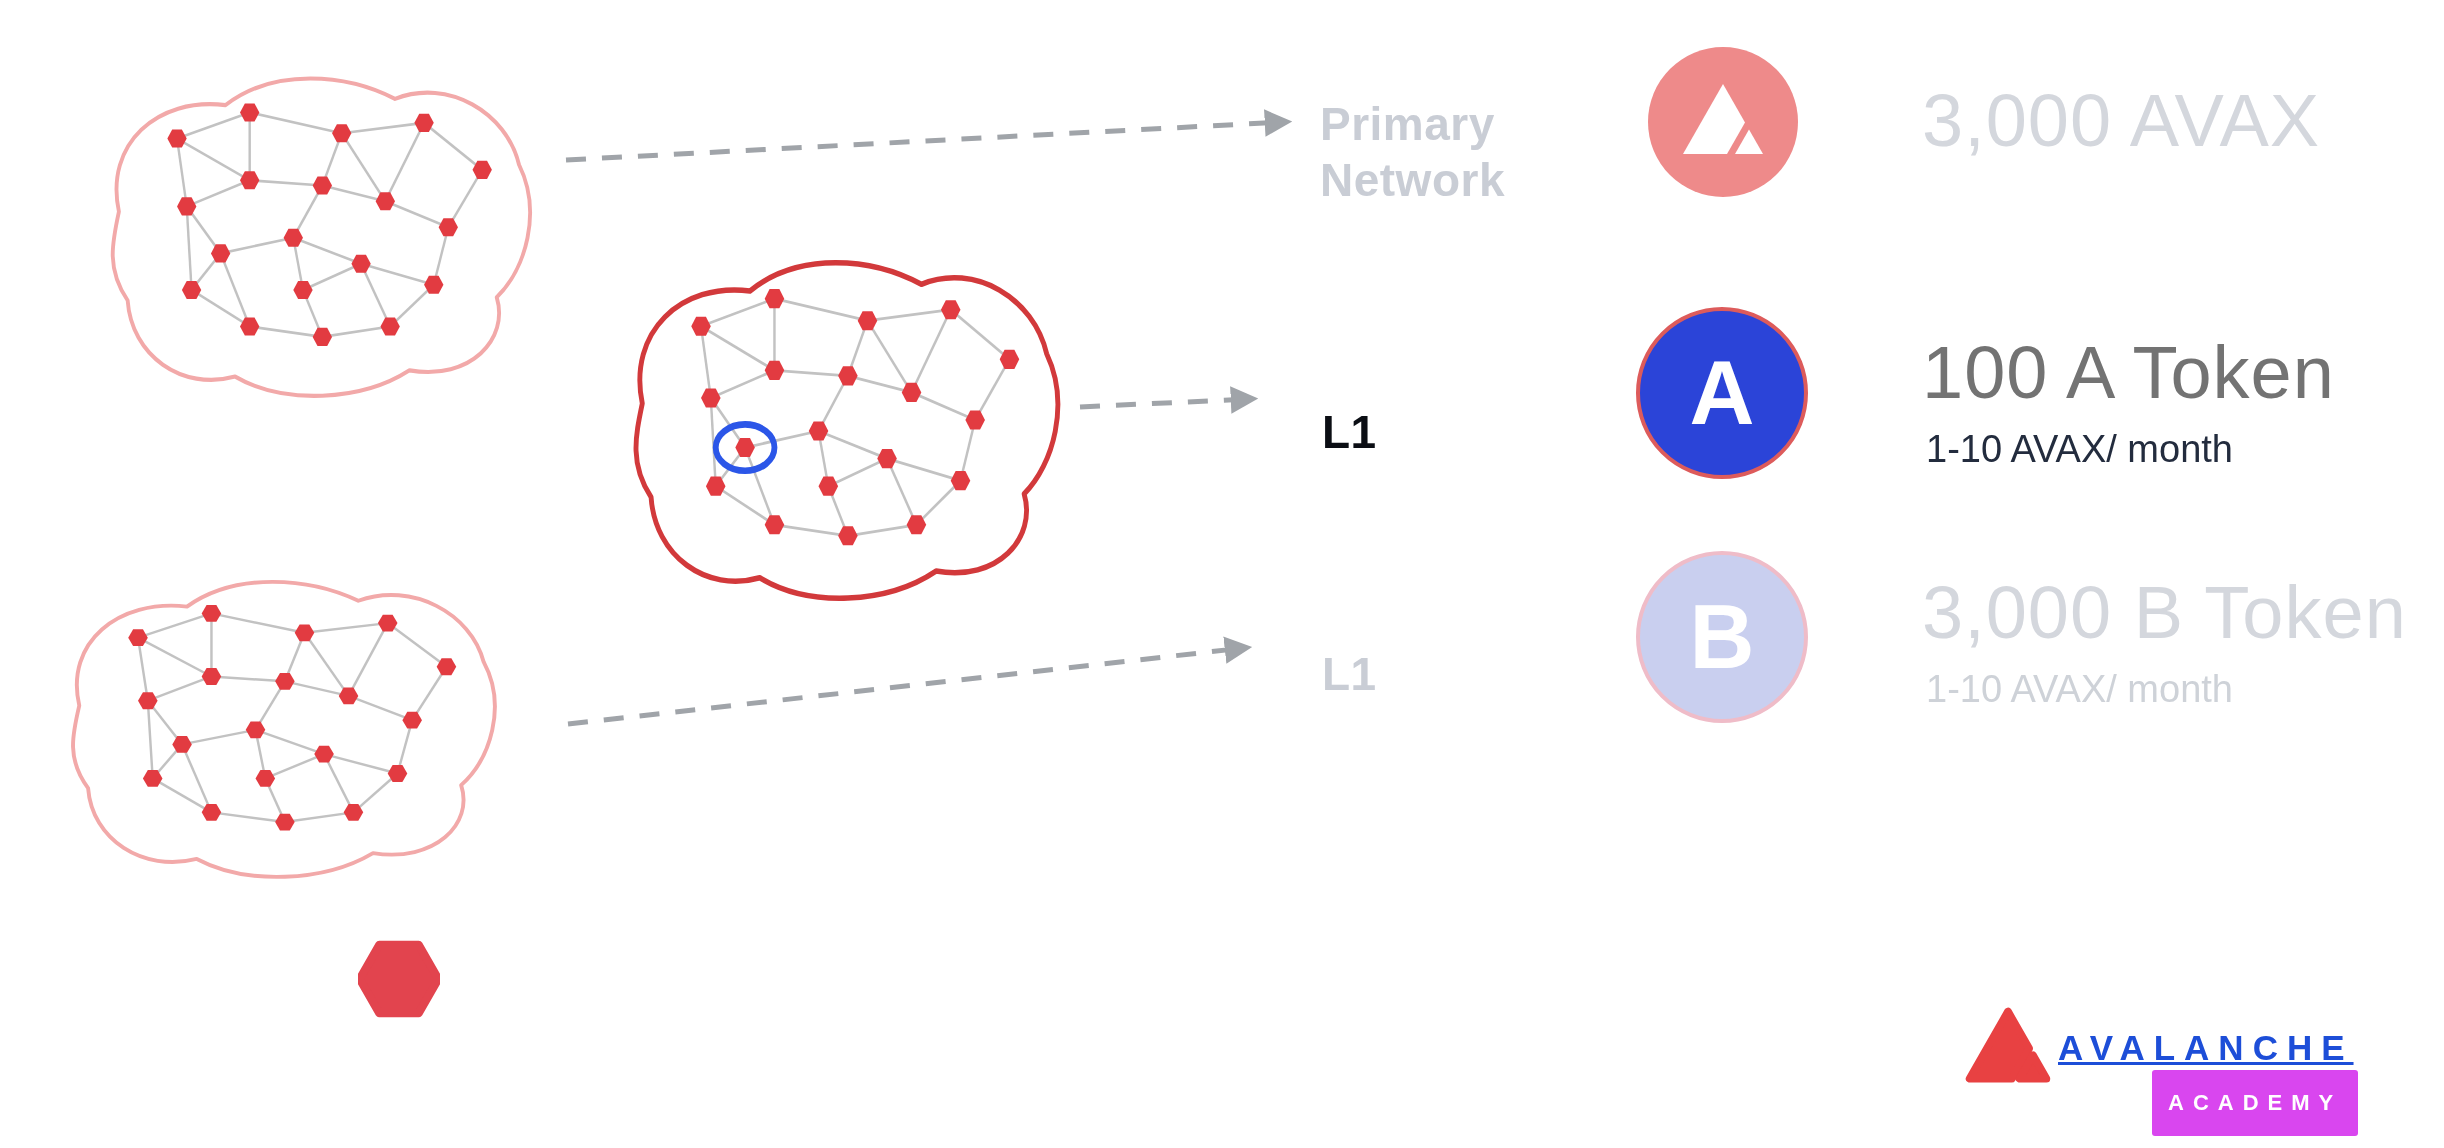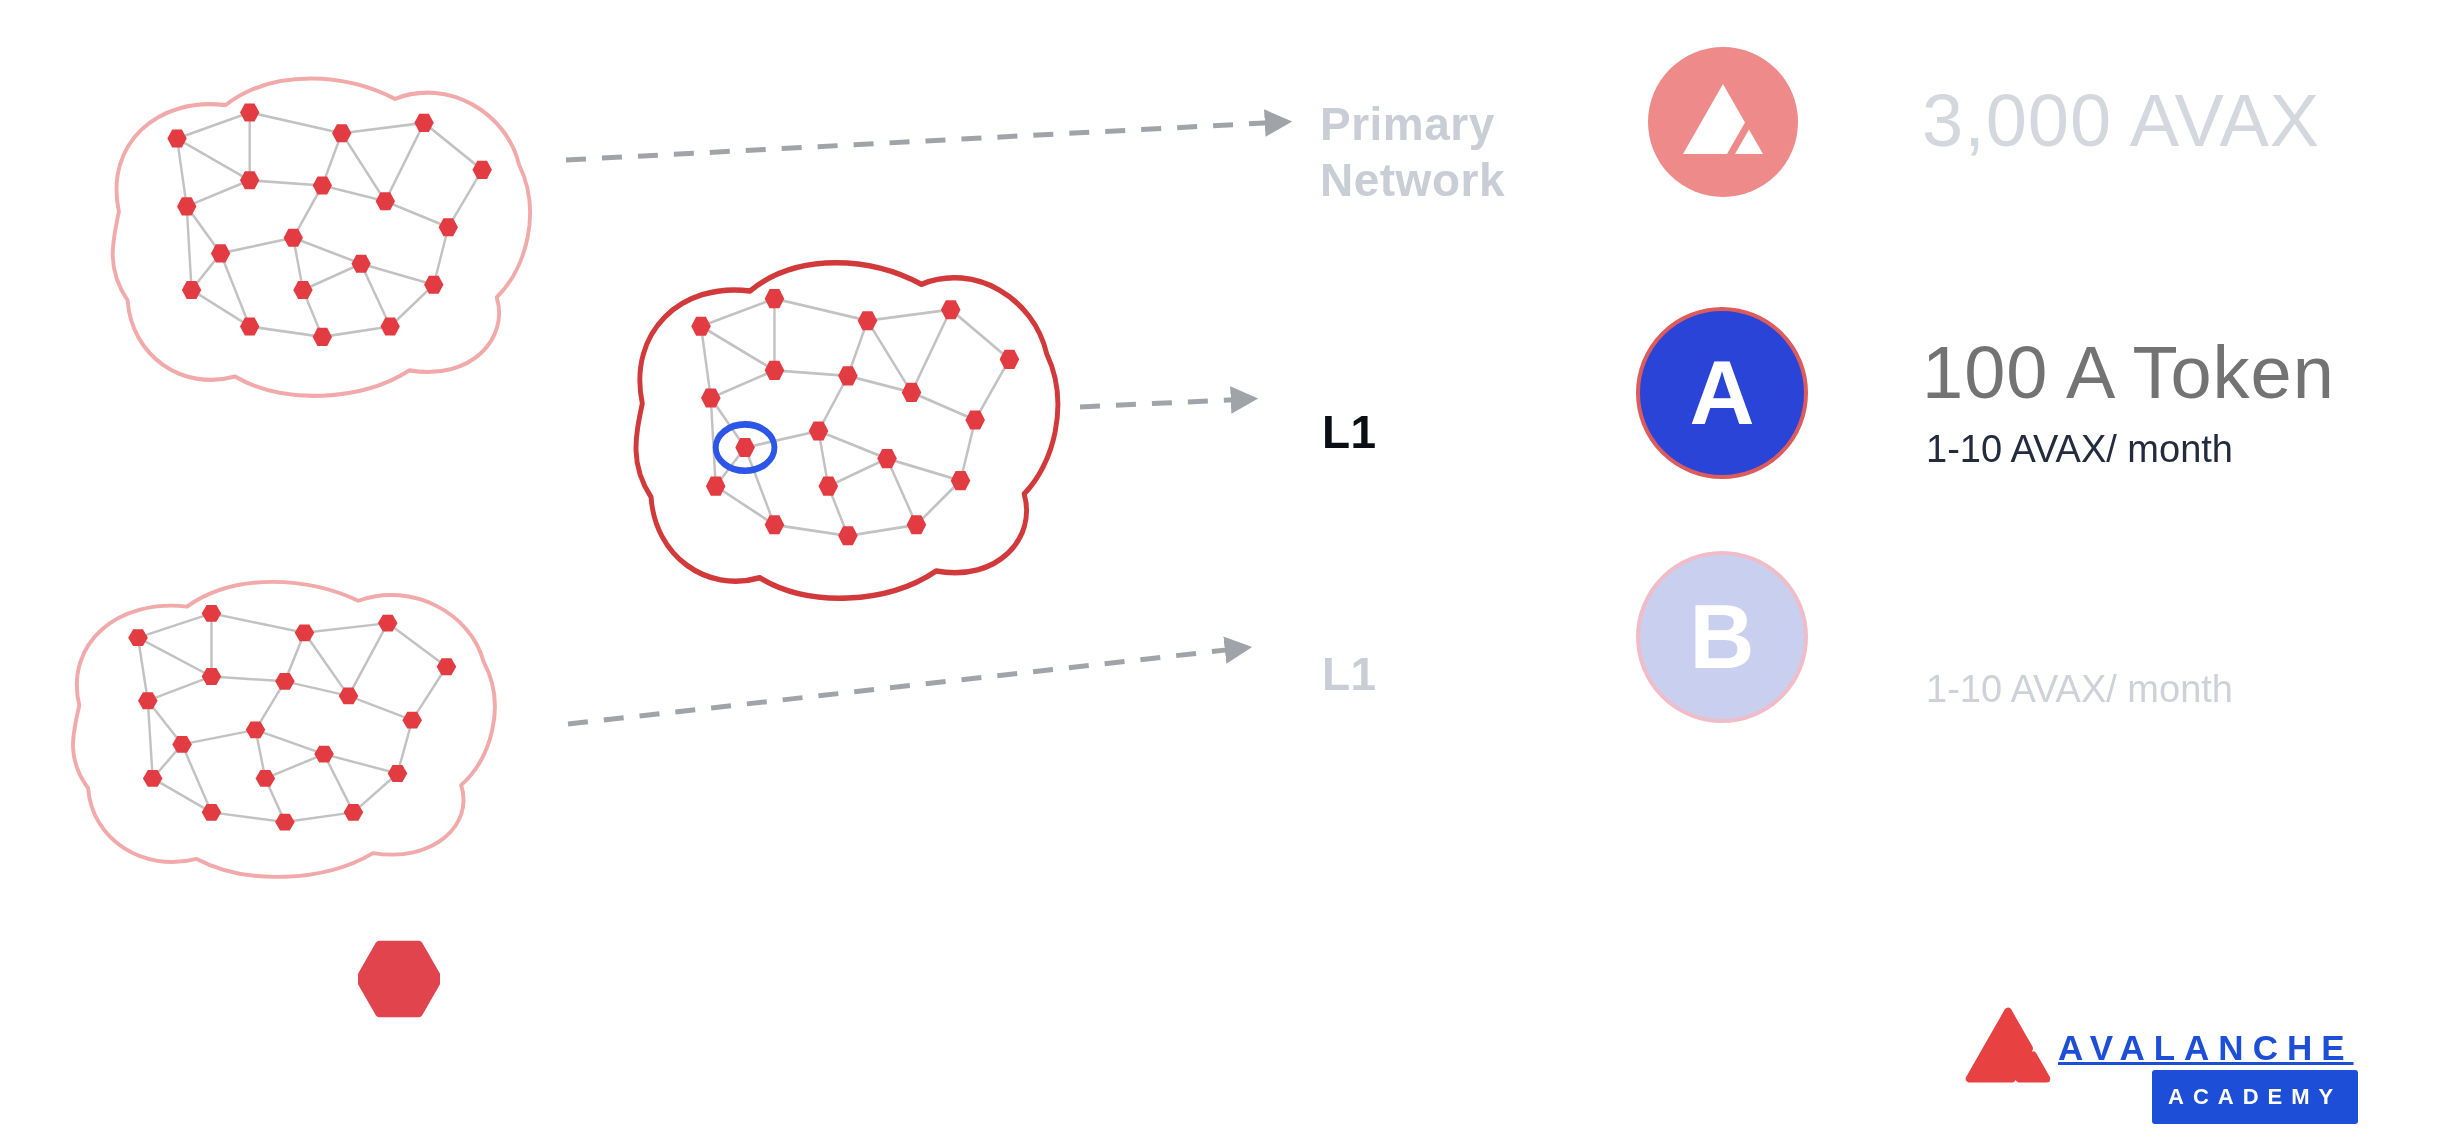--- a/index.html
+++ b/index.html
@@ -30,22 +30,22 @@
   .legend-label{
     position:absolute;font-size:80px;font-weight:700;color:#05070D;
     letter-spacing:-1px;line-height:1;
   }
 
   .wordmark{
     position:absolute;font-size:35px;font-weight:700;color:#1d4ed8;
     letter-spacing:9px;white-space:nowrap;line-height:1;text-decoration:underline;
   }
   .badge{
-    position:absolute;background:#1d4ed8;color:#ffffff;font-size:22px;
-    font-weight:700;letter-spacing:9px;padding:16px 16px;border-radius:3px;
+    position:absolute;background:#d946ef;color:#ffffff;font-size:22px;
+    font-weight:700;letter-spacing:9px;padding:22px 16px;border-radius:3px;
     line-height:1;white-space:nowrap;
   }
 </style>
 </head>
 <body>
 
 <svg width="0" height="0" style="position:absolute" aria-hidden="true">
   <defs>
     <symbol id="ava-glyph" viewBox="0 0 100 100">
       <polygon points="50,12 10,82 54,82 72,50.5" fill="currentColor"></polygon>
@@ -245,20 +245,21 @@
 
   <div class="coin" style="left:1636px;top:307px;width:172px;height:172px;background:#2B44D8;border:4px solid #DD5B5B;">
     <span class="coin-letter">A</span>
   </div>
   <div class="amount dark" style="left:1922px;top:330px;">100 A Token</div>
   <div class="subtitle" style="left:1926px;top:428px;">1-10 AVAX/ month</div>
 
   <div class="coin" style="left:1636px;top:551px;width:172px;height:172px;background:#C9CFEF;border:4px solid #EFBCC8;">
     <span class="coin-letter">B</span>
   </div>
+  <div class="amount" style="left:1922px;top:570px;">3,000 B Token</div>
   <div class="subtitle faded" style="left:1926px;top:668px;">1-10 AVAX/ month</div>
 
   <svg class="abs" style="left:358px;top:938px;" width="82" height="82" viewBox="0 0 100 100">
     <polygon points="98,50 74,91.6 26,91.6 2,50 26,8.4 74,8.4" fill="#E2444E" stroke="#E2444E" stroke-width="10" stroke-linejoin="round"></polygon>
   </svg>
 
   <svg class="abs" style="left:1960px;top:1000px;color:#E84142" width="96" height="96" viewBox="0 0 100 100">
     <use href="#ava-glyph" style="stroke:currentColor;stroke-width:8;stroke-linejoin:round"></use>
   </svg>
   <div class="wordmark" style="left:2058px;top:1030px;">AVALANCHE</div>

